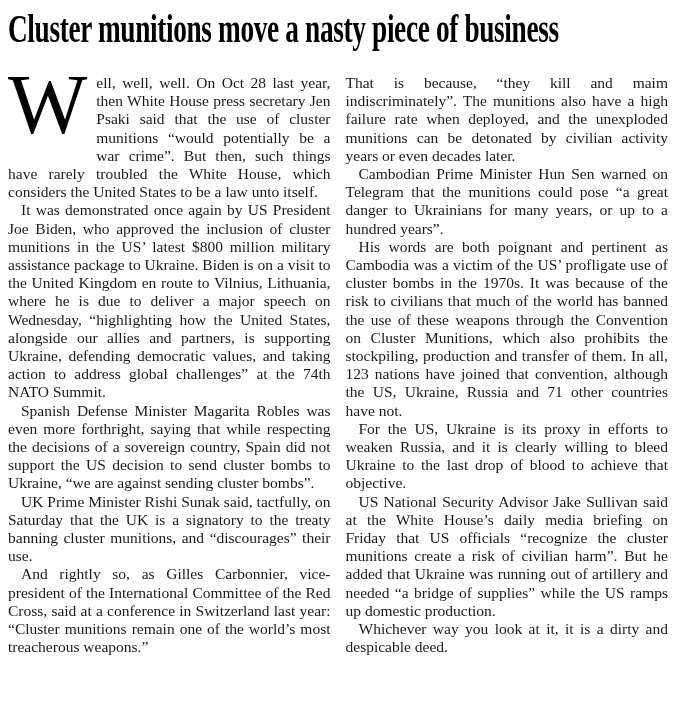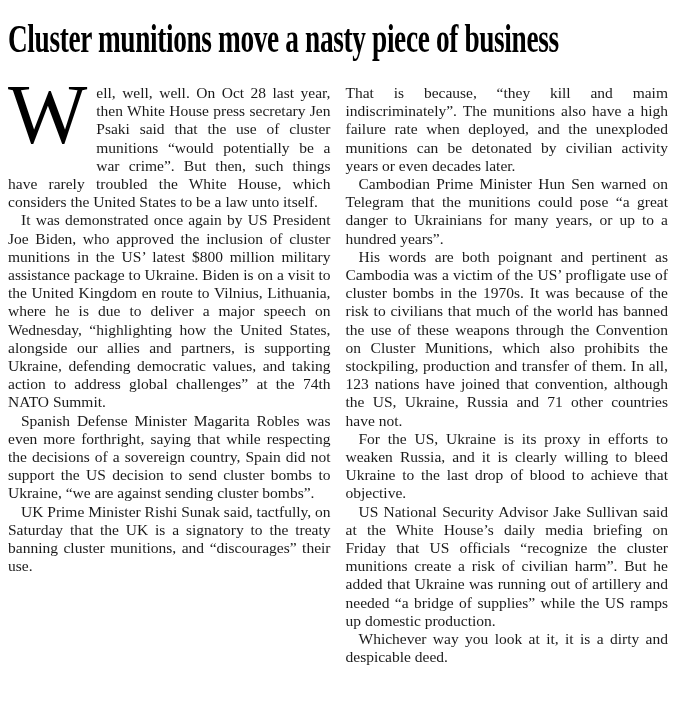--- a/index.html
+++ b/index.html
@@ -9,21 +9,21 @@
     background: #ffffff;
     overflow: hidden;
     font-family: "Liberation Serif", "DejaVu Serif", serif;
     color: #1a1a1a;
     -webkit-font-smoothing: antialiased;
   }
   .page {
     box-sizing: border-box;
     width: 676px;
     height: 526px;
-    padding: 18px 8px 0 8px;
+    padding: 8px 8px 0 8px;
   }
   .headline {
     margin: 0;
     height: 44px;
     overflow: visible;
     white-space: nowrap;
   }
   .headline-text {
     display: inline-block;
     font-size: 39px;
@@ -73,20 +73,21 @@
 
   <h1 class="headline"><span class="headline-text">Cluster munitions move a nasty piece of business</span></h1>
 
   <div class="columns">
 
     <div class="col">
       <p class="first"><span class="dropcap">W</span><span>ell, well, well. On Oct 28 last year, then White House press secretary Jen Psaki said that the use of cluster munitions “would potentially be a war crime”. But then, such things have rarely troubled the White House, which considers the United States to be a law unto itself.</span></p>
       <p><span>It was demonstrated once again by US President Joe Biden, who approved the inclusion of cluster munitions in the US’ latest $800 million military assistance package to Ukraine. Biden is on a visit to the United Kingdom en route to Vilnius, Lithuania, where he is due to deliver a major speech on Wednesday, “highlighting how the United States, alongside our allies and partners, is supporting Ukraine, defending democratic values, and taking action to address global challenges” at the 74th NATO Summit.</span></p>
       <p><span>Spanish Defense Minister Magarita Robles was even more forthright, saying that while respecting the decisions of a sovereign country, Spain did not support the US decision to send cluster bombs to Ukraine, “we are against sending cluster bombs”.</span></p>
       <p><span>UK Prime Minister Rishi Sunak said, tactfully, on Saturday that the UK is a signatory to the treaty banning cluster munitions, and “discourages” their use.</span></p>
+      <p><span>And rightly so, as Gilles Carbonnier, vice-president of the International Committee of the Red Cross, said at a conference in Switzerland last year: “Cluster munitions remain one of the world’s most treacherous weapons.”</span></p>
     </div>
 
     <div class="col">
       <p class="first"><span>That is because, “they kill and maim indiscriminately”. The munitions also have a high failure rate when deployed, and the unexploded munitions can be detonated by civilian activity years or even decades later.</span></p>
       <p><span>Cambodian Prime Minister Hun Sen warned on Telegram that the munitions could pose “a great danger to Ukrainians for many years, or up to a hundred years”.</span></p>
       <p><span>His words are both poignant and pertinent as Cambodia was a victim of the US’ profligate use of cluster bombs in the 1970s. It was because of the risk to civilians that much of the world has banned the use of these weapons through the Convention on Cluster Munitions, which also prohibits the stockpiling, production and transfer of them. In all, 123 nations have joined that convention, although the US, Ukraine, Russia and 71 other countries have not.</span></p>
       <p><span>For the US, Ukraine is its proxy in efforts to weaken Russia, and it is clearly willing to bleed Ukraine to the last drop of blood to achieve that objective.</span></p>
       <p><span>US National Security Advisor Jake Sullivan said at the White House’s daily media briefing on Friday that US officials “recognize the cluster munitions create a risk of civilian harm”. But he added that Ukraine was running out of artillery and needed “a bridge of supplies” while the US ramps up domestic production.</span></p>
       <p><span>Whichever way you look at it, it is a dirty and despicable deed.</span></p>
     </div>

